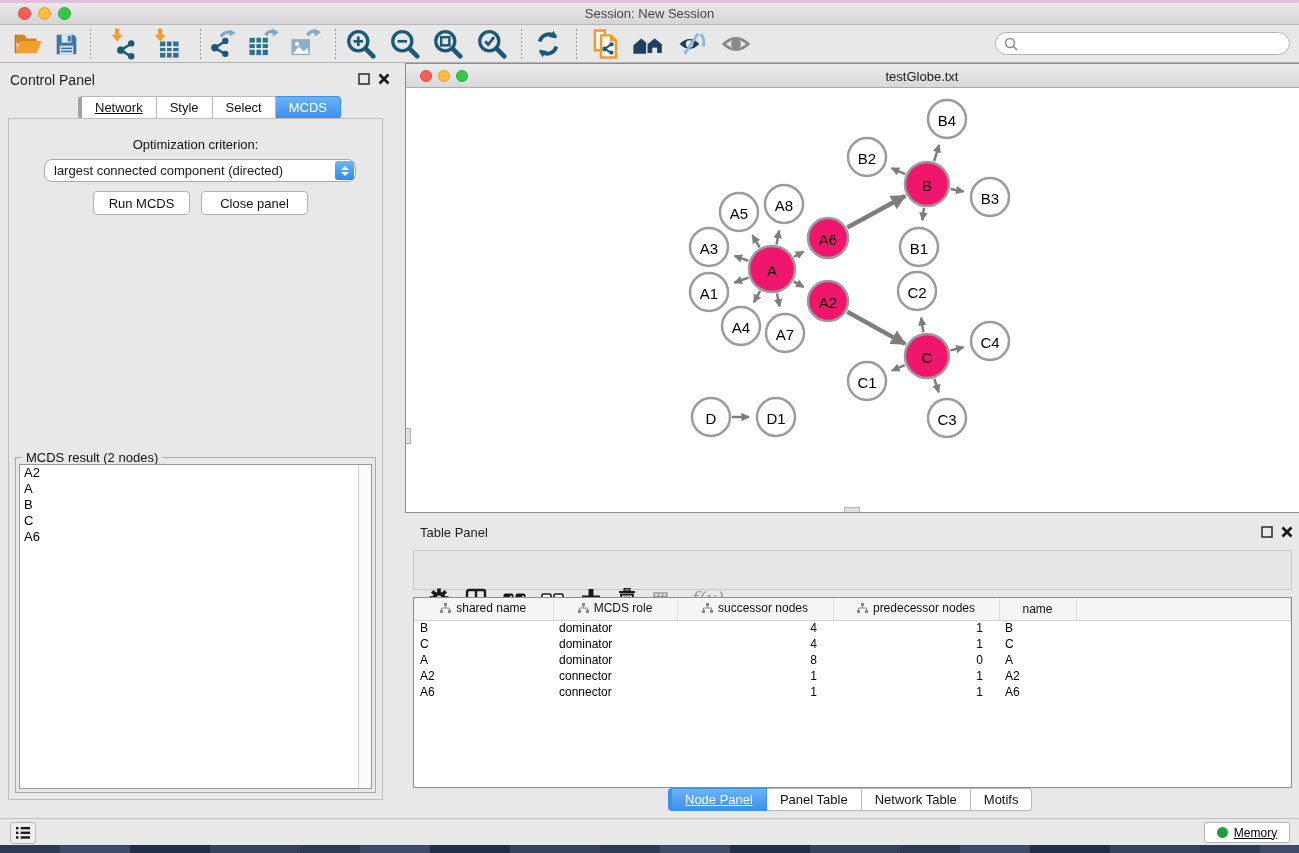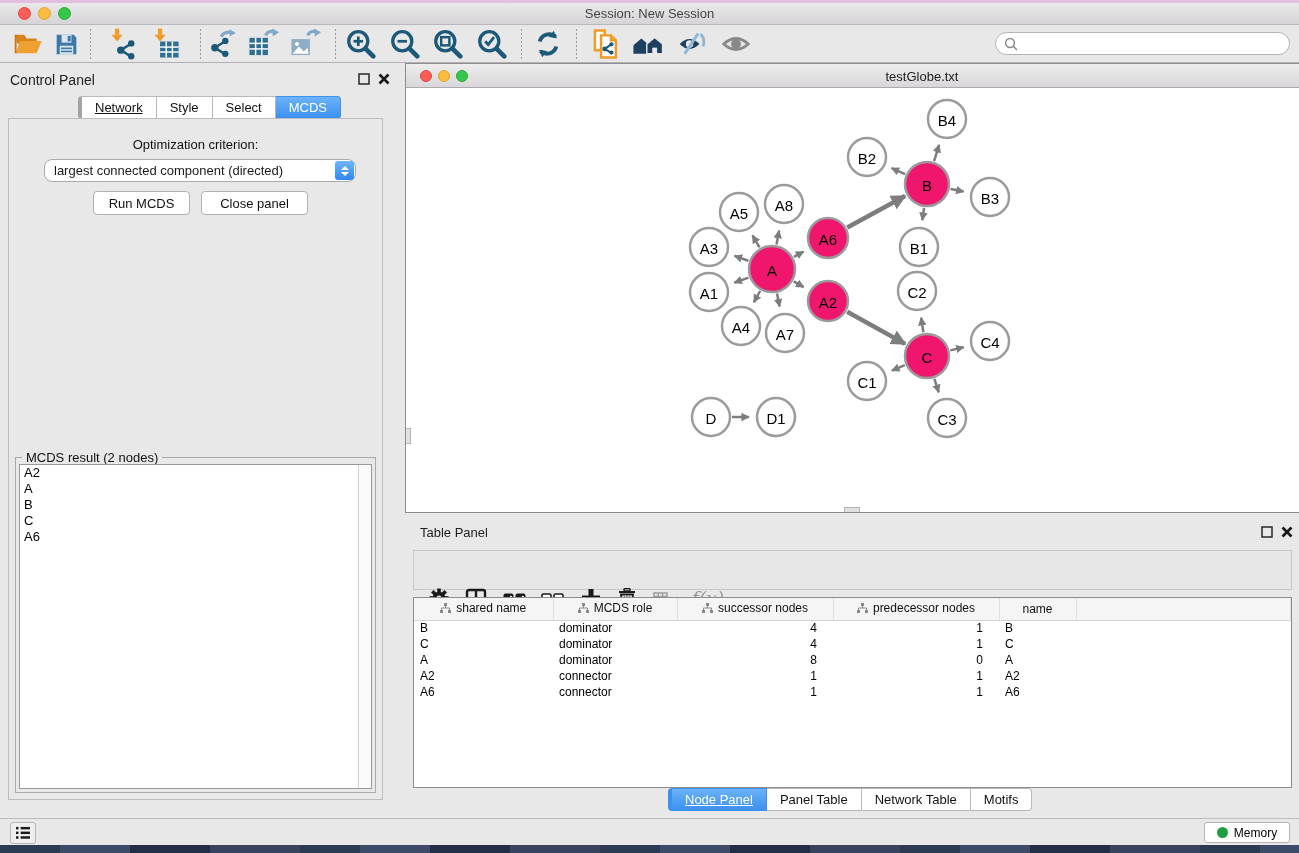--- a/index.html
+++ b/index.html
@@ -87,21 +87,21 @@
   td.col0, td.col1, td.col4 { text-align:left; }
   td.col2, td.col3 { text-align:right; padding-right:16px !important; }
   .th-inner { display:inline-flex; align-items:center; gap:5px; }
   .tp-tabs { position:absolute; left:263px; top:270px; display:flex; }
 
   
   .statusbar { position:absolute; left:0; top:818px; width:1299px; height:27px; background:#E9E8E8; border-top:1px solid #BEBCBE; }
   .list-btn { position:absolute; left:10px; top:3px; width:26px; height:22px; background:#F0EFF0;
     border:1px solid #B8B6B8; border-radius:3px; display:flex; align-items:center; justify-content:center; cursor:pointer; }
   .mem-btn { position:absolute; right:9px; top:3px; width:86px; height:21px; background:#fff; border:1px solid #B5B3B5;
-    border-radius:3px; display:flex; align-items:center; justify-content:center; gap:6px; font-size:12px; cursor:pointer; }
+    border-radius:3px; display:flex; align-items:center; justify-content:center; gap:6px; font-size:12px; cursor:pointer;text-decoration:underline; }
   .mem-dot { width:11px; height:11px; border-radius:50%; background:#1E9E3E; }
   .desktop-strip { position:absolute; left:0; top:845px; width:1299px; height:8px;
     background:repeating-linear-gradient(90deg,#2C3A54 0 60px,#3D4B68 60px 130px,#222E47 130px 210px,#36425E 210px 300px); }
 </style>
 </head>
 <body>
 
 <div class="titlebar">
   <span class="tl red" style="left:18px"></span>
   <span class="tl yellow" style="left:38px"></span>

